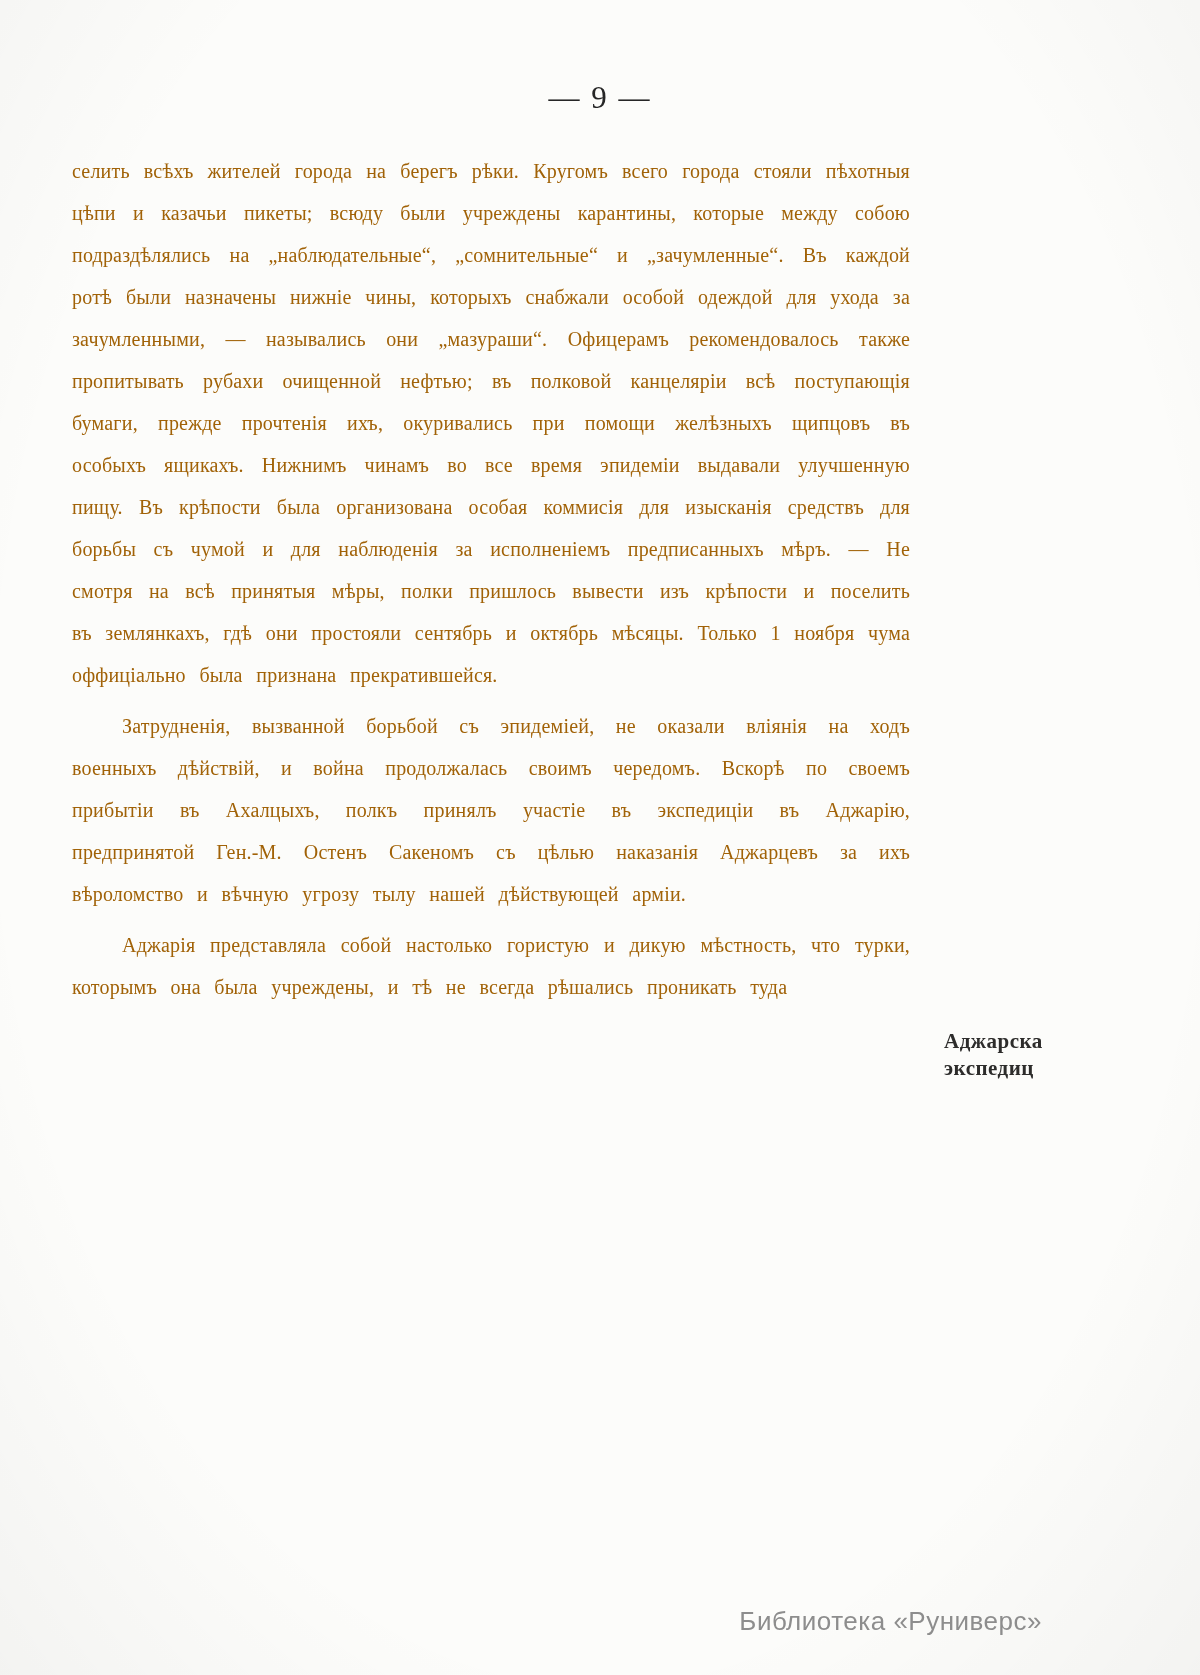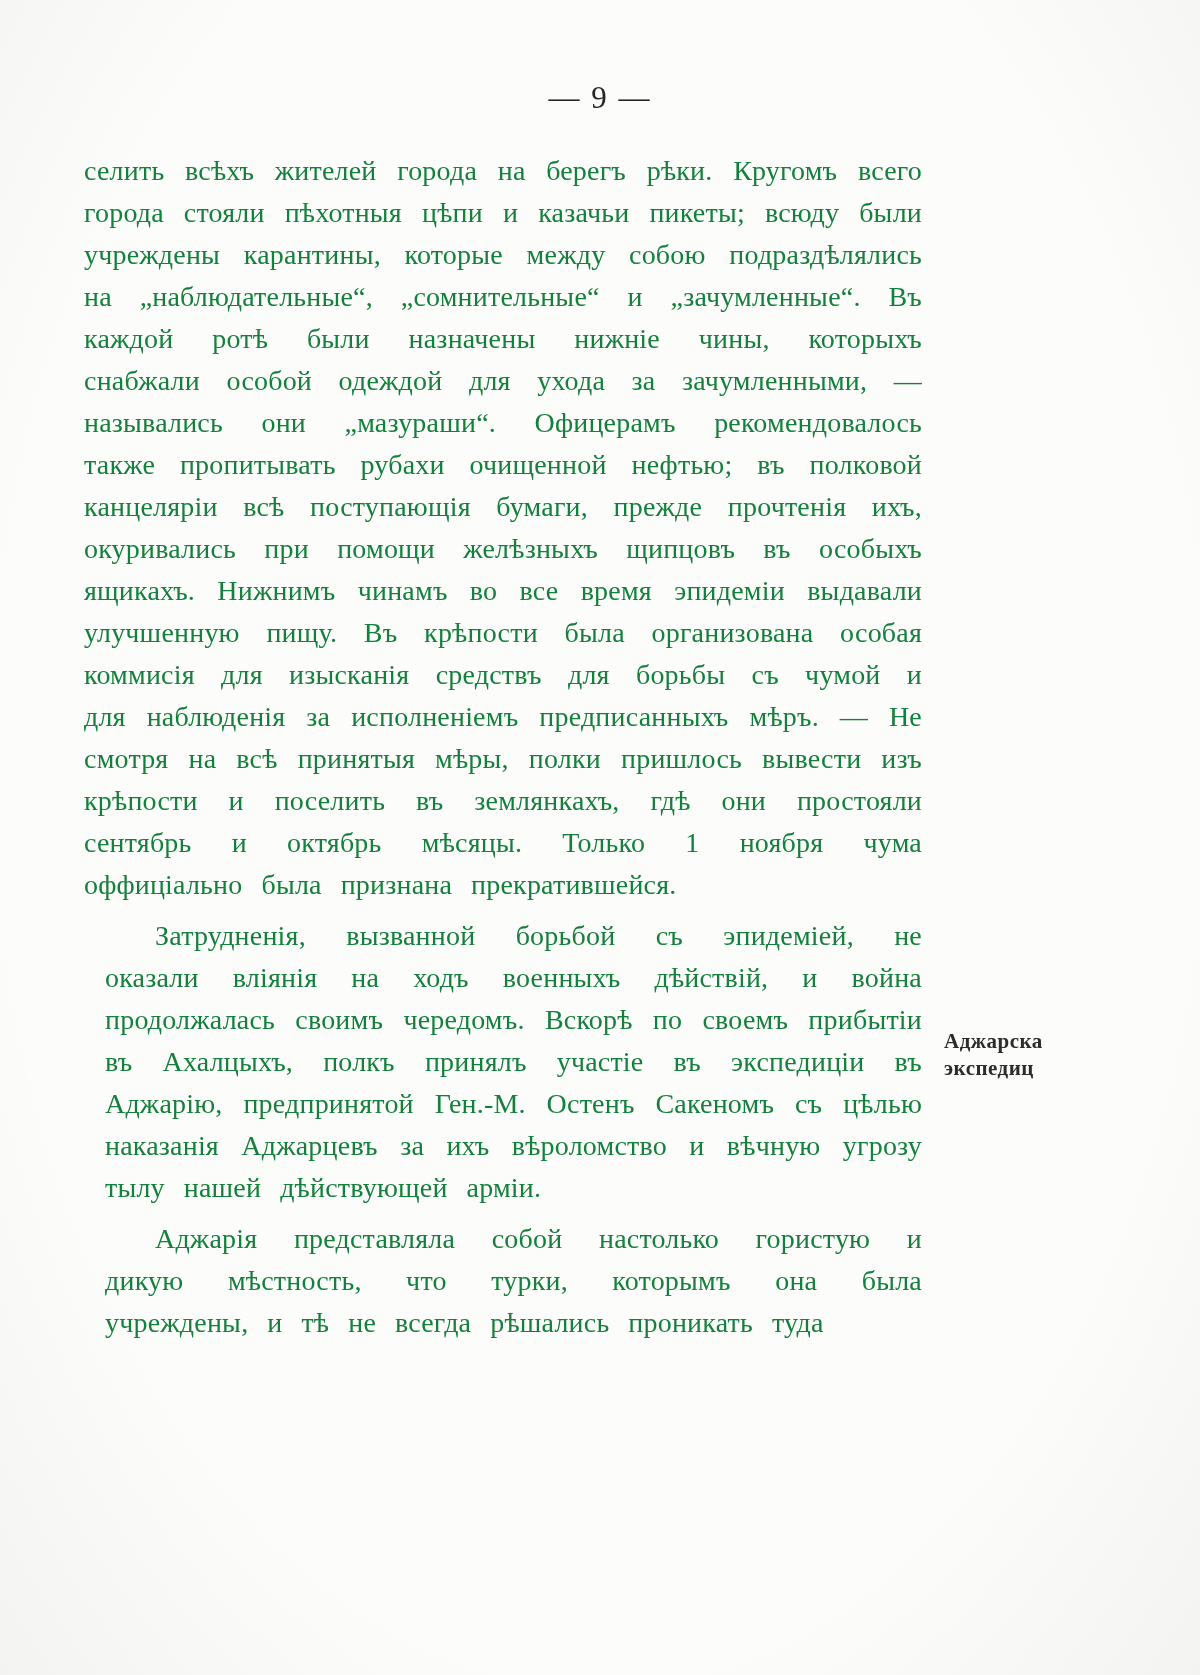--- a/index.html
+++ b/index.html
@@ -36,36 +36,35 @@
     width: 100%;
     text-align: center;
     font-size: 31px;
     letter-spacing: 2px;
     color: #262626;
   }
 
   .text-block {
     position: absolute;
     top: 150px;
-    left: 84px;
+    left: 72px;
     width: 838px;
-    font-size: 28px;
+    font-size: 20px;
     line-height: 42px;
     text-align: justify;
     word-spacing: 0.42em;
     letter-spacing: 0.2px;
-    color: #15803d;
+    color: #a16207;
   }
 
   .para { margin: 0; }
 
   .para.indent {
     text-indent: 50px;
     margin-top: 9px;
-    margin-left: 21px;
   }
 
   .margin-note {
     position: absolute;
     left: 944px;
     top: 1028px;
     width: 300px;           
     font-size: 21px;
     line-height: 27px;
     font-weight: bold;
@@ -95,14 +94,15 @@
     <p class="para">селить всѣхъ жителей города на берегъ рѣки. Кругомъ всего города стояли пѣхотныя цѣпи и казачьи пикеты; всюду были учреждены карантины, которые между собою подраздѣлялись на „наблюдательные“, „сомнительные“ и „зачумленные“. Въ каждой ротѣ были назначены нижніе чины, которыхъ снабжали особой одеждой для ухода за зачумленными, — назывались они „мазураши“. Офицерамъ рекомендовалось также пропитывать рубахи очищенной нефтью; въ полковой канцеляріи всѣ поступающія бумаги, прежде прочтенія ихъ, окуривались при помощи желѣзныхъ щипцовъ въ особыхъ ящикахъ. Нижнимъ чинамъ во все время эпидеміи выдавали улучшенную пищу. Въ крѣпости была организована особая коммисія для изысканія средствъ для борьбы съ чумой и для наблюденія за исполненіемъ предписанныхъ мѣръ. — Не смотря на всѣ принятыя мѣры, полки пришлось вывести изъ крѣпости и поселить въ землянкахъ, гдѣ они простояли сентябрь и октябрь мѣсяцы. Только 1 ноября чума оффиціально была признана прекратившейся.</p>
     <p class="para indent">Затрудненія, вызванной борьбой съ эпидеміей, не оказали вліянія на ходъ военныхъ дѣйствій, и война продолжалась своимъ чередомъ. Вскорѣ по своемъ прибытіи въ Ахалцыхъ, полкъ принялъ участіе въ экспедиціи въ Аджарію, предпринятой Ген.-М. Остенъ Сакеномъ съ цѣлью наказанія Аджарцевъ за ихъ вѣроломство и вѣчную угрозу тылу нашей дѣйствующей арміи.</p>
     <p class="para indent">Аджарія представляла собой настолько гористую и дикую мѣстность, что турки, которымъ она была учреждены, и тѣ не всегда рѣшались проникать туда</p>
   </div>
 
   <div class="margin-note">
     <div>Аджарска</div>
     <div>экспедиц</div>
   </div>
 
+  <div class="footer-watermark">Библиотека «Руниверс»</div>
 
 </div>
 
 </body></html>

